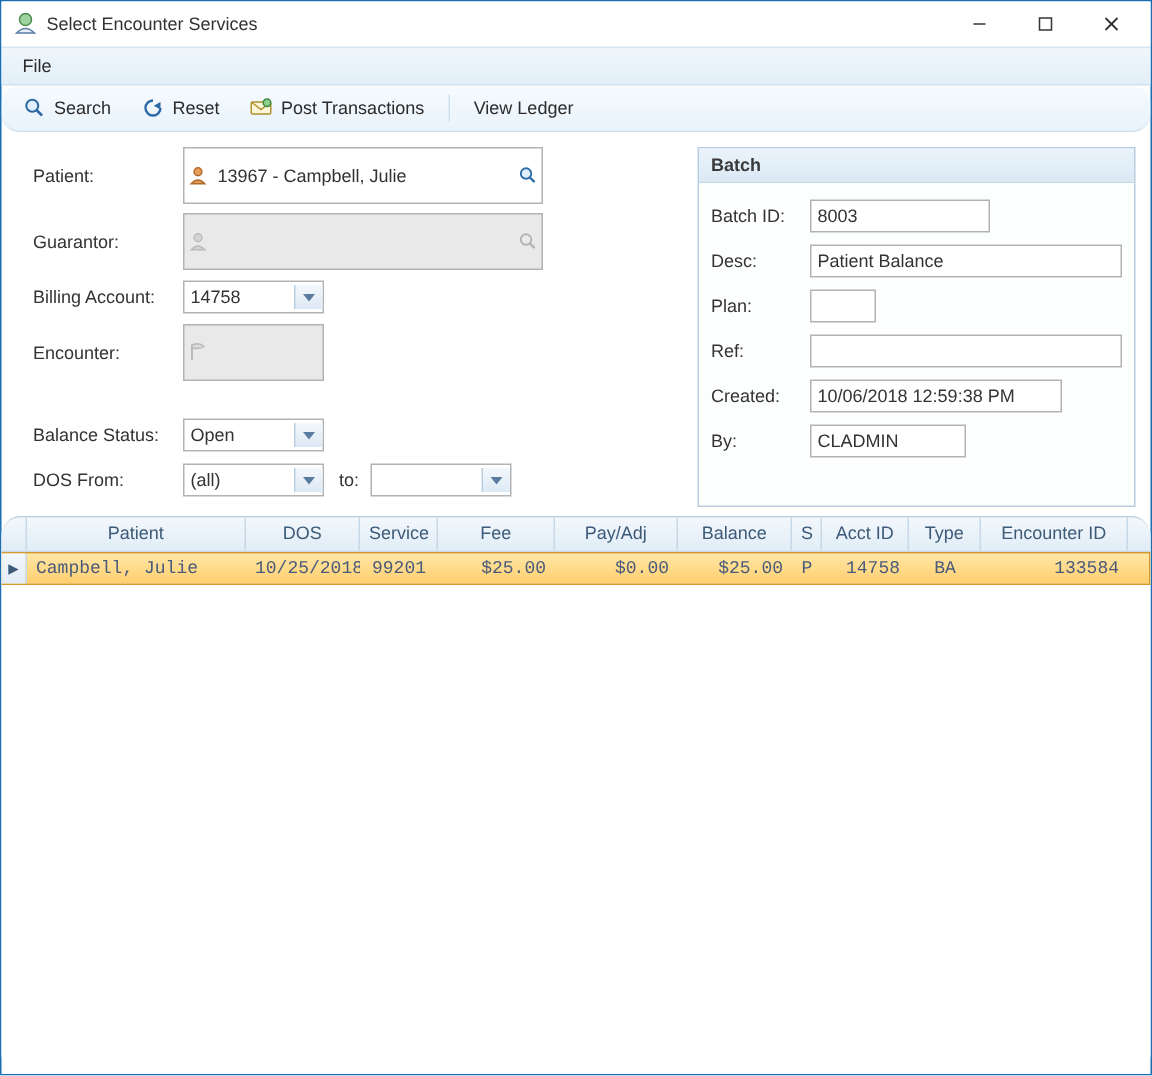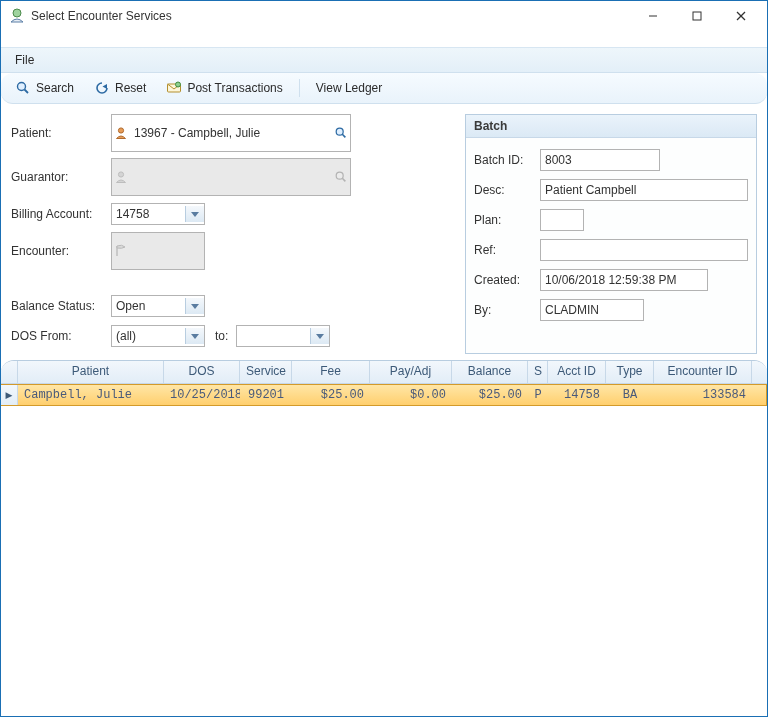--- a/index.html
+++ b/index.html
@@ -17,21 +17,21 @@
     box-sizing: border-box;
     display: flex;
     flex-direction: column;
     background: #fff;
   }
   
   .titlebar {
     height: 30px;
     display: flex;
     align-items: center;
-    padding: 0 4px 16px 8px;
+    padding: 0 4px 0 8px;
     background: #fff;
   }
   .titlebar .title-icon { margin-right: 6px; display: inline-flex; }
   .titlebar .title-text { flex: 1; font-size: 12px; }
   .titlebar .win-btns { display: flex; }
   .titlebar .win-btn {
     width: 44px; height: 28px;
     display: flex; align-items: center; justify-content: center;
     font-family: "Segoe UI Symbol", sans-serif;
     font-size: 10px;
@@ -65,20 +65,21 @@
     color: #2b2b2b;
   }
   .toolbar .sep {
     width: 1px; height: 18px; background: #cfe0ee; margin: 0 4px;
   }
   
   .form-area {
     display: flex;
     padding: 10px 10px 6px 10px;
     gap: 23px;
+    margin-left: 11px;
   }
   .left-form { flex: 1; }
   .right-panel {
     width: 290px;
     border: 1px solid #b8cde0;
     background: #fdfefe;
   }
   .panel-header {
     background: linear-gradient(#eaf3fb, #dbe9f5);
     border-bottom: 1px solid #c7d8e8;
@@ -372,21 +373,21 @@
       <div class="panel-body">
         <div class="form-row">
           <span class="lbl">Batch ID:</span>
           <div class="textbox" style="width:120px">
               <span>8003</span>
             </div>
         </div>
         <div class="form-row">
           <span class="lbl">Desc:</span>
           <div class="textbox" style="width:208px">
-              <span>Patient Campbell</span>
+              <span>Patient Balance</span>
             </div>
         </div>
         <div class="form-row">
           <span class="lbl">Plan:</span>
           <div class="textbox" style="width:44px">
               <span></span>
             </div>
         </div>
         <div class="form-row">
           <span class="lbl">Ref:</span>

